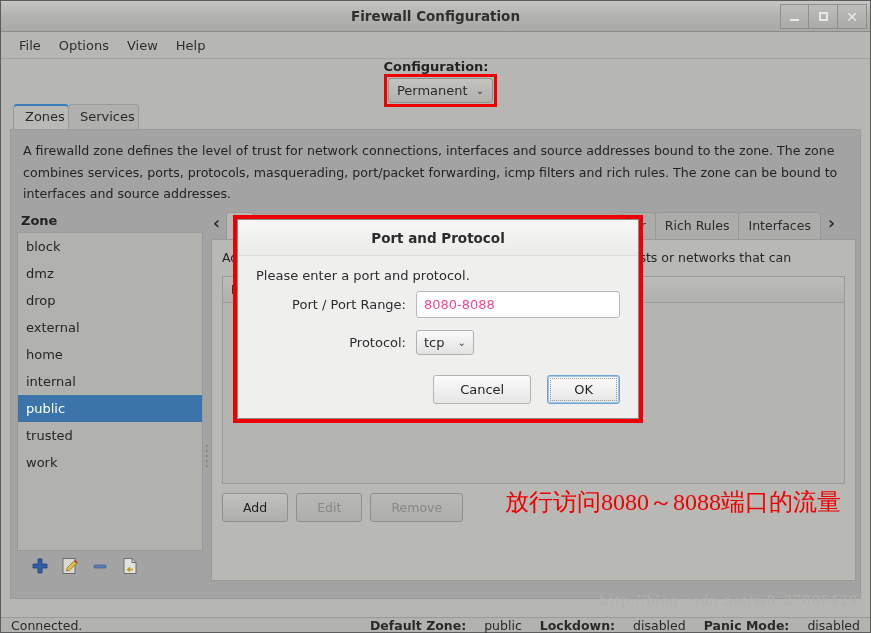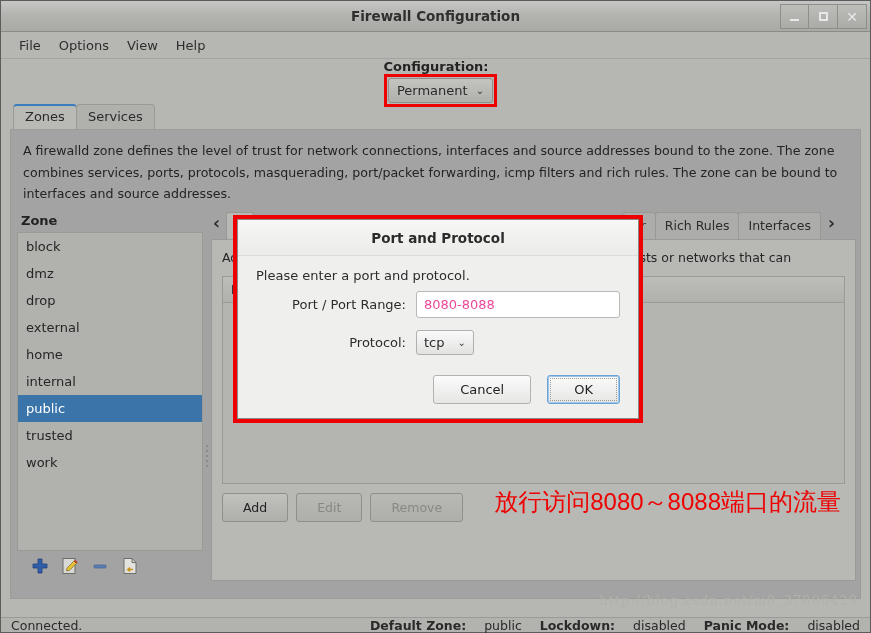--- a/index.html
+++ b/index.html
@@ -90,21 +90,21 @@
 
   
   .toptabs {
     display: flex; align-items: flex-end;
     padding-left: 12px;
     height: 26px;
     position: relative;
   }
   .tab {
     font-size: 13px; color: #2b2b2b;
-    padding: 4px 11px 5px 11px;
+    padding: 4px 3px 5px 11px;
     background: #b0b0ad;
     border: 1px solid #999996;
     border-bottom: none;
     border-radius: 4px 4px 0 0;
     margin-right: -1px;
     position: relative;
   }
   .tab.active {
     background: #b9b9b6;
     border-top: 2px solid #3a7ebf;
@@ -225,21 +225,21 @@
     background: linear-gradient(to bottom, #c1c1be, #aeaeab);
     border: 1px solid #8f8f8c;
     border-radius: 3px;
     color: #232323;
   }
   .btn.disabled { color: #888885; background: linear-gradient(to bottom,#b8b8b5,#aeaeab); }
 
   .annotation {
     position: absolute;
     right: 14px; bottom: 8px;
-    font-family: Liberation Sans, sans-serif;
+    font-family: Liberation Serif, serif;
     font-size: 24px;
     color: #ee0000;
     white-space: nowrap;
   }
 
   
   .statusbar {
     position: absolute; left: 0; right: 0; bottom: 0;
     height: 15px;
     background: #b2b2af;

